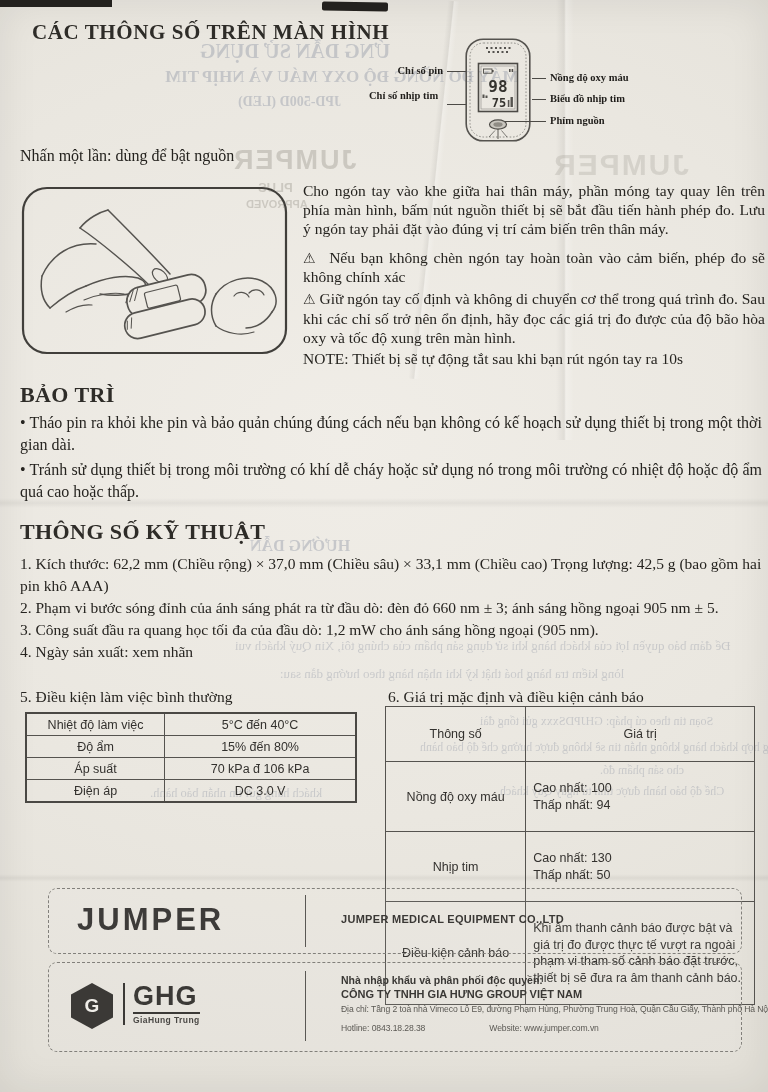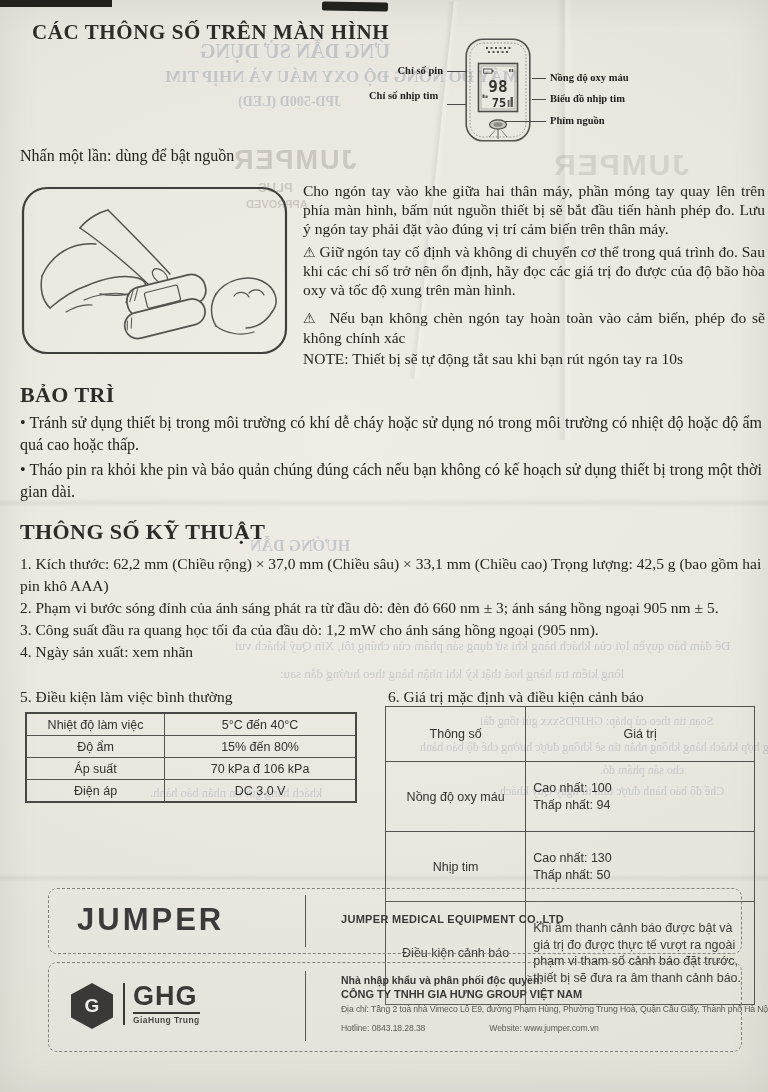--- a/index.html
+++ b/index.html
@@ -177,29 +177,29 @@
       <path d="M252,128 C246,138 236,144 226,144"></path>
       <path d="M214,112 a9,9 0 0 1 15,1" stroke-width="1.2"></path>
       <path d="M229,109 a9,9 0 0 1 15,2" stroke-width="1.2"></path>
       <path d="M196,110 C190,120 190,132 196,142"></path>
       <path d="M196,142 C206,150 222,152 234,148" stroke-width="1.2"></path>
     </g>
   </svg>
 
   <div class="abs" style="left:303px;top:181px;width:462px;">
     <div class="body-text">Cho ngón tay vào khe giữa hai thân máy, phần móng tay quay lên trên phía màn hình, bấm nút nguồn thiết bị sẽ bắt đầu tiến hành phép đo. Lưu ý ngón tay phải đặt vào đúng vị trí cảm biến trên thân máy.</div>
+    <div class="body-text" style="margin-top:9px;"><span class="warn-sym">⚠</span>&nbsp; <span>Nếu bạn không chèn ngón tay hoàn toàn vào cảm biến, phép đo sẽ không chính xác</span></div>
     <div class="body-text" style="margin-top:3px;"><span class="warn-sym">⚠</span> <span>Giữ ngón tay cố định và không di chuyển cơ thể trong quá trình đo. Sau khi các chỉ số trở nên ổn định, hãy đọc các giá trị đo được của độ bão hòa oxy và tốc độ xung trên màn hình.</span></div>
-    <div class="body-text" style="margin-top:9px;"><span class="warn-sym">⚠</span>&nbsp; <span>Nếu bạn không chèn ngón tay hoàn toàn vào cảm biến, phép đo sẽ không chính xác</span></div>
     <div class="body-text" style="margin-top:2px;text-align:left;">NOTE: Thiết bị sẽ tự động tắt sau khi bạn rút ngón tay ra 10s</div>
   </div>
 
   <div class="abs h2" style="left:20px;top:382px;">BẢO TRÌ</div>
   <div class="abs bullets" style="left:20px;top:412px;width:742px;">
+    <p>• Tháo pin ra khỏi khe pin và bảo quản chúng đúng cách nếu bạn không có kế hoạch sử dụng thiết bị trong một thời gian dài.</p>
     <p>• Tránh sử dụng thiết bị trong môi trường có khí dễ cháy hoặc sử dụng nó trong môi trường có nhiệt độ hoặc độ ẩm quá cao hoặc thấp.</p>
-    <p>• Tháo pin ra khỏi khe pin và bảo quản chúng đúng cách nếu bạn không có kế hoạch sử dụng thiết bị trong một thời gian dài.</p>
   </div>
 
   <div class="abs h2" style="left:20px;top:519px;">THÔNG SỐ KỸ THUẬT</div>
   <div class="abs speclist" style="left:20px;top:553px;width:746px;">
     <p>1. Kích thước: 62,2 mm (Chiều rộng) × 37,0 mm (Chiều sâu) × 33,1 mm (Chiều cao) Trọng lượng: 42,5 g (bao gồm hai pin khô AAA)</p>
     <p>2. Phạm vi bước sóng đỉnh của ánh sáng phát ra từ đầu dò: đèn đỏ 660 nm ± 3; ánh sáng hồng ngoại 905 nm ± 5.</p>
     <p>3. Công suất đầu ra quang học tối đa của đầu dò: 1,2 mW cho ánh sáng hồng ngoại (905 nm).</p>
     <p>4. Ngày sản xuất: xem nhãn</p>
   </div>
   <div class="abs speclist" style="left:20px;top:686px;">

